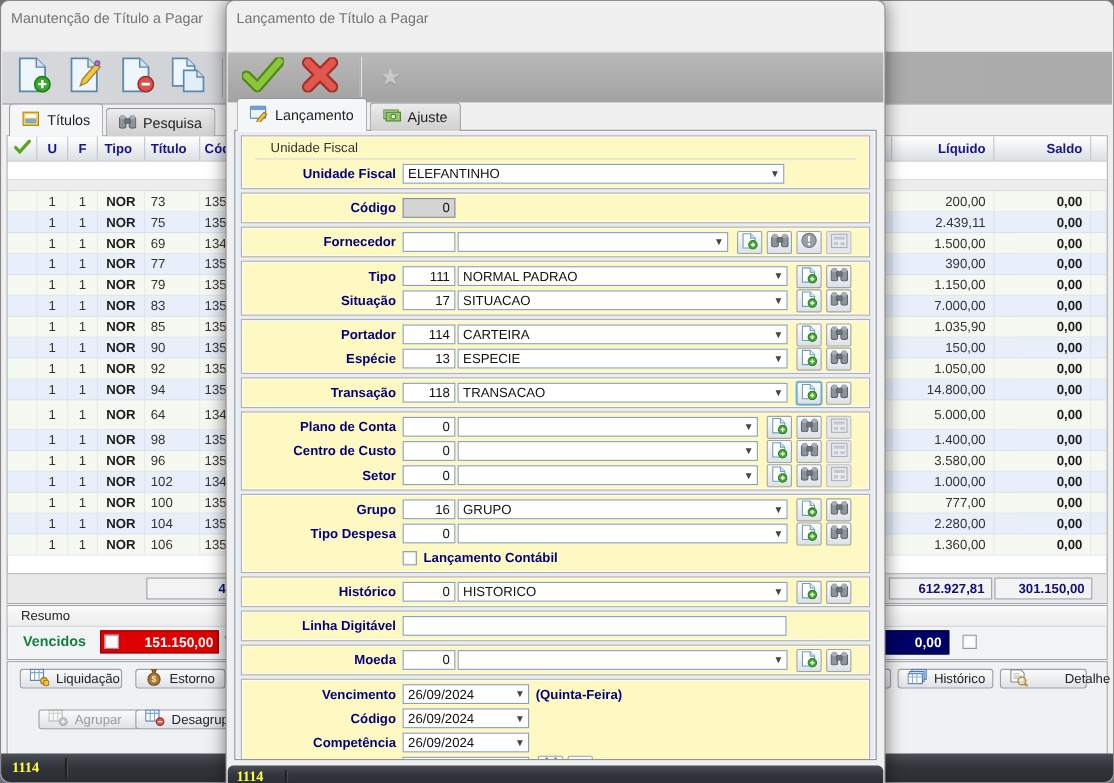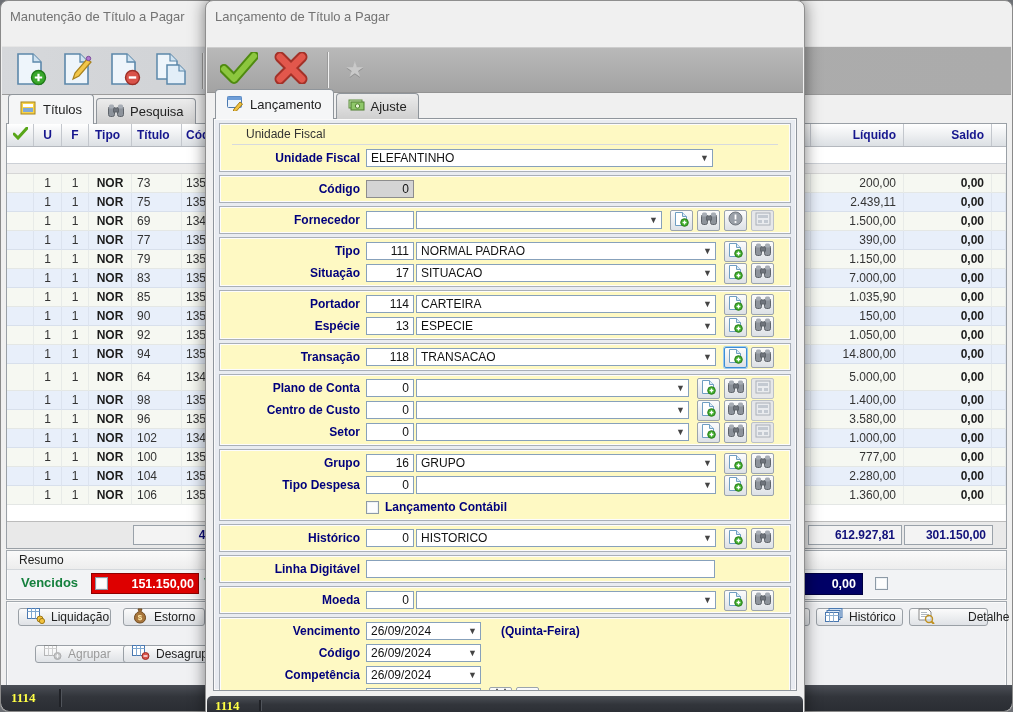--- a/index.html
+++ b/index.html
@@ -97,21 +97,21 @@
   .fin.rt{text-align:right;}
   .combo{height:18px;border:1px solid #87a1bb;background:#fff;display:flex;align-items:center;
       box-sizing:border-box;margin-left:2px;padding:0 3px 0 4px;font-size:12px;color:#111;}
   .combo .arrow{margin-left:auto;color:#444;font-size:9px;line-height:1;}
   .sbtn{width:23px;height:21px;margin-left:4px;border:1px solid #9ba4ad;border-radius:2px;
       background:linear-gradient(#fcfcfc,#dde1e6);display:flex;align-items:center;justify-content:center;
       padding:0;flex:none;cursor:default;}
   .sbtn.ml8{margin-left:8px;}
   .sbtn.focused{border-color:#3b8ed6;box-shadow:0 0 0 1px #9dc9eb;}
   .sbtn.disb{background:#e6e7e9;border-color:#bcc1c7;}
-  .suffix{font-weight:bold;color:#00007c;font-size:12px;margin-left:20px;}
+  .suffix{font-weight:bold;color:#00007c;font-size:12px;margin-left:6px;}
   .cblabel{font-weight:bold;color:#00007c;font-size:12px;margin-left:6px;}
   #mstatus{position:absolute;left:1px;right:1px;bottom:0;height:19px;border-radius:5px 5px 0 0;padding-left:8px;}
 </style>
 </head>
 <body>
 
 <div id="stage">
 
   <div class="win" id="bgwin">
     <div class="tbar">

